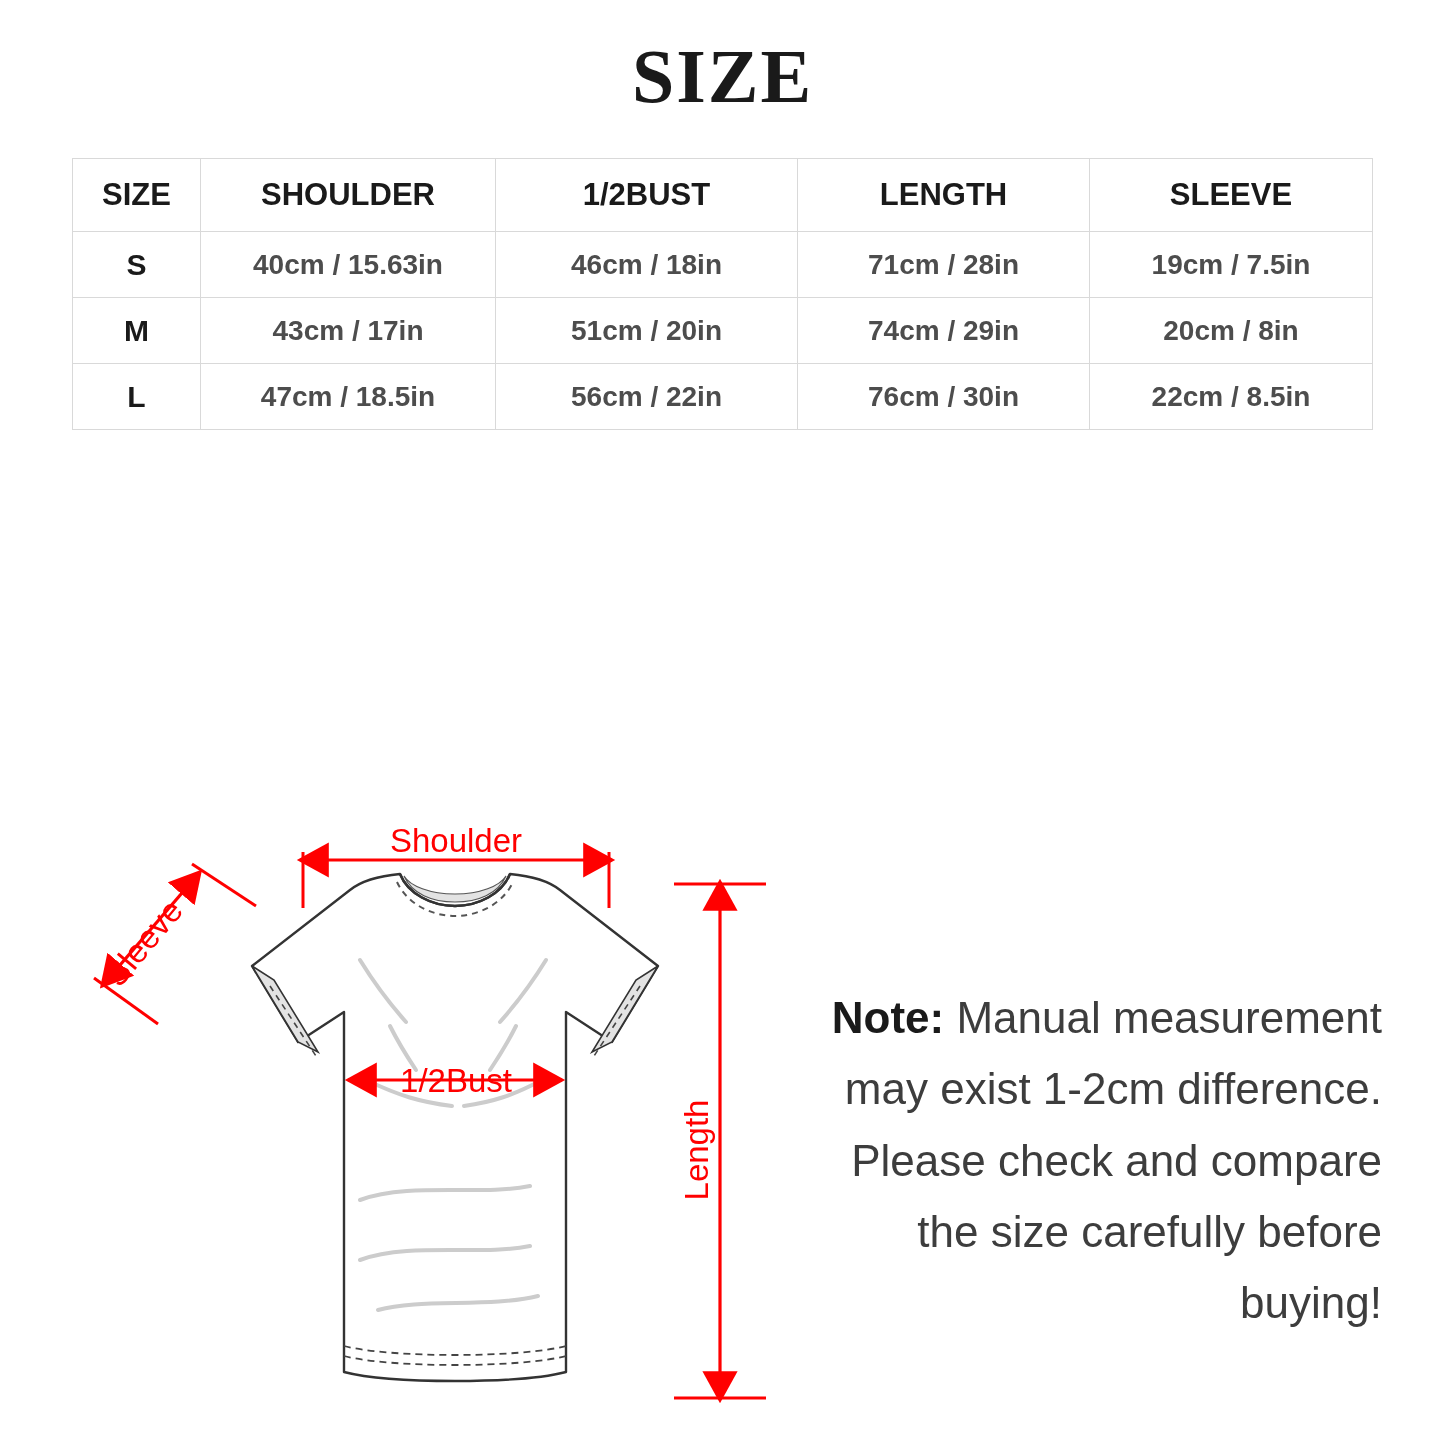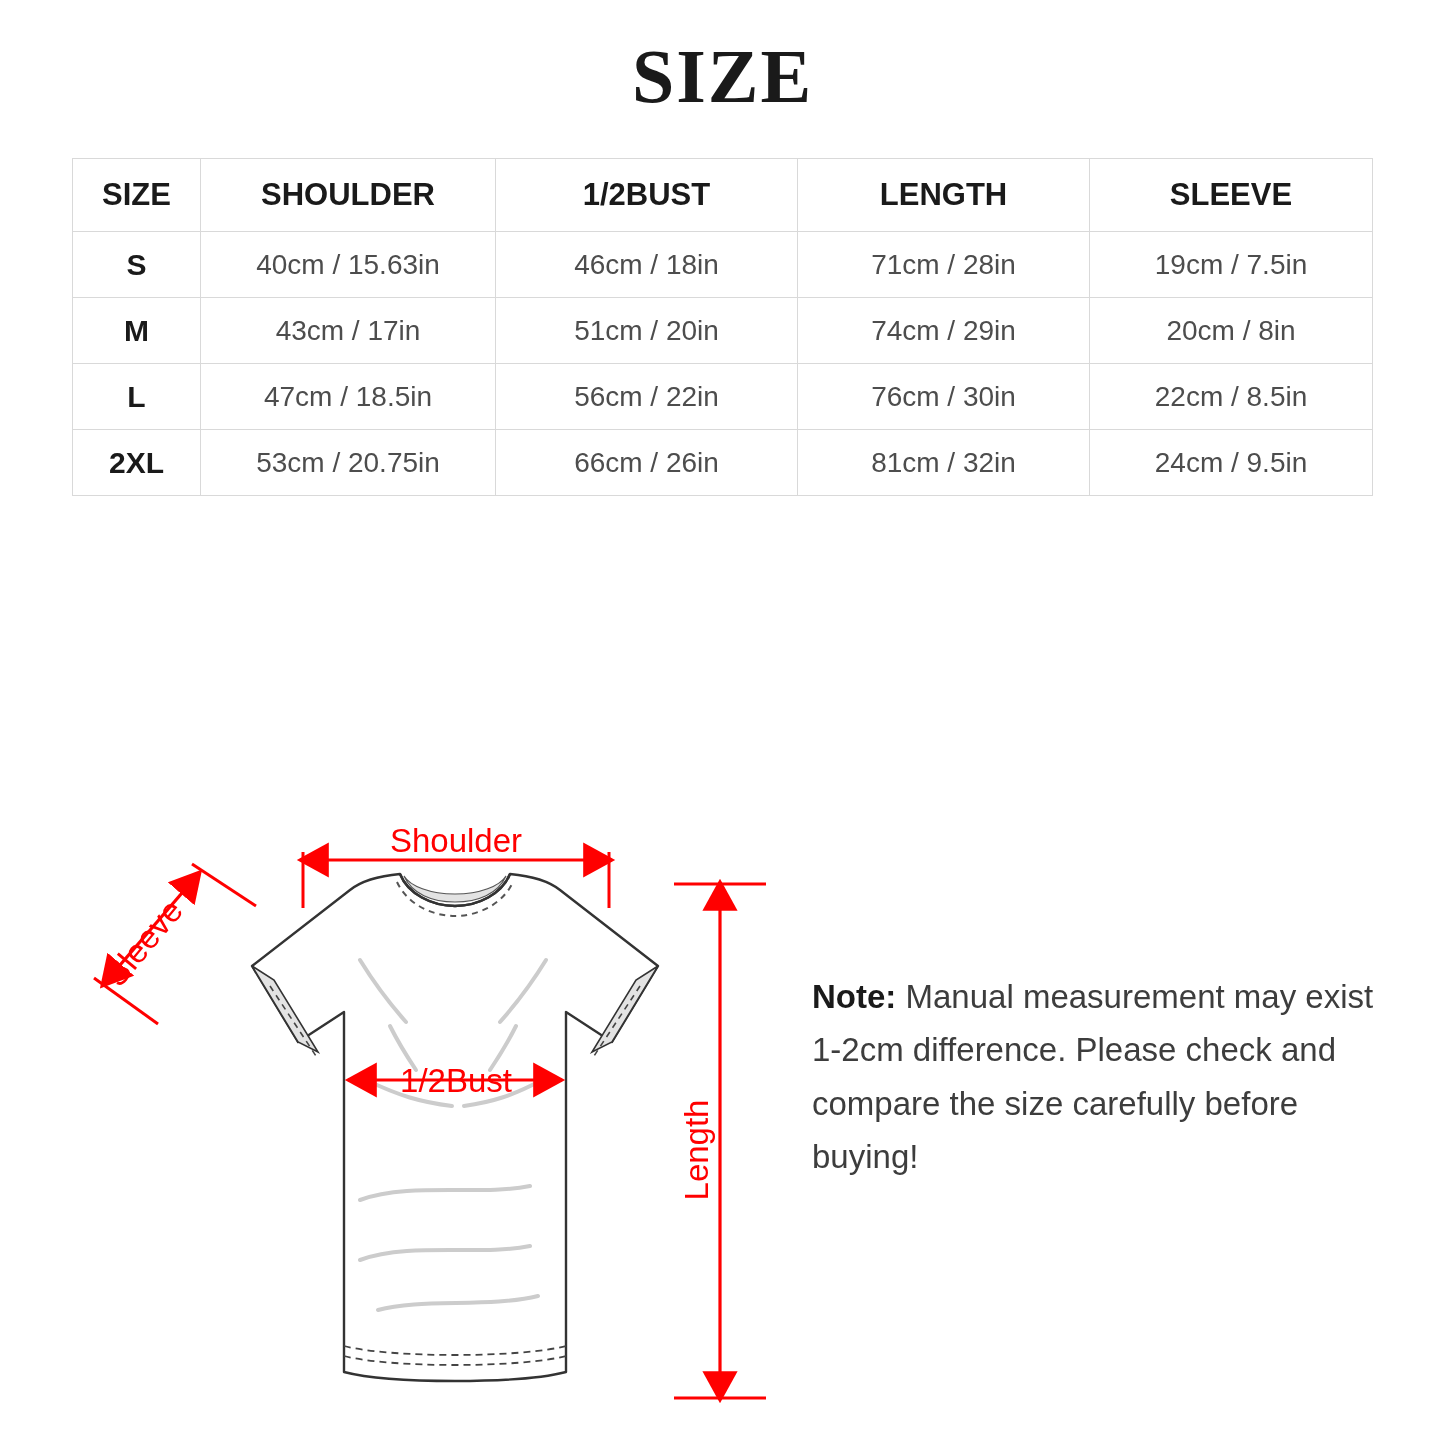--- a/index.html
+++ b/index.html
@@ -53,21 +53,21 @@
     color: #1a1a1a;
     height: 72px;
   }
   table.size-table tbody td.sz {
     font-size: 30px;
     font-weight: bold;
     color: #1a1a1a;
   }
   table.size-table tbody td.val {
     font-size: 28px;
-    font-weight: normal;
+    font-weight: bold;
     color: #4d4d4d;
     margin-left: 16px;
   }
   col.c-size   { width: 128px; }
   col.c-sh     { width: 295px; }
   col.c-bust   { width: 302px; }
   col.c-len    { width: 292px; }
   col.c-slv    { width: 283px; }
 
   
@@ -81,25 +81,26 @@
   #shirt-svg {
     position: absolute;
     left: 60px;
     top: 20px;
   }
 
   
   #note {
     position: absolute;
     left: 812px;
-    top: 200px;
+    top: 212px;
     width: 570px;
-    font-size: 33px;
+    font-size: 44px;
     line-height: 1.62;
     color: #3d3d3d;
+    text-align: right;
   }
   #note b {
     color: #1a1a1a;
     font-weight: bold;
   }
 </style>
 </head>
 <body>
 
 <h1 id="title">SIZE</h1>
@@ -136,27 +137,20 @@
         <td class="val">51cm / 20in</td>
         <td class="val">74cm / 29in</td>
         <td class="val">20cm / 8in</td>
       </tr>
       <tr>
         <td class="sz">L</td>
         <td class="val">47cm / 18.5in</td>
         <td class="val">56cm / 22in</td>
         <td class="val">76cm / 30in</td>
         <td class="val">22cm / 8.5in</td>
-      </tr>
-      <tr>
-        <td class="sz">2XL</td>
-        <td class="val">53cm / 20.75in</td>
-        <td class="val">66cm / 26in</td>
-        <td class="val">81cm / 32in</td>
-        <td class="val">24cm / 9.5in</td>
       </tr>
     </tbody>
   </table>
 </div>
 
 <div id="diagram">
 
   <svg id="shirt-svg" width="740" height="640" viewBox="0 0 740 640">
     <defs>
       <marker id="arrR" markerWidth="11" markerHeight="11" refX="9" refY="5.5" orient="auto">

